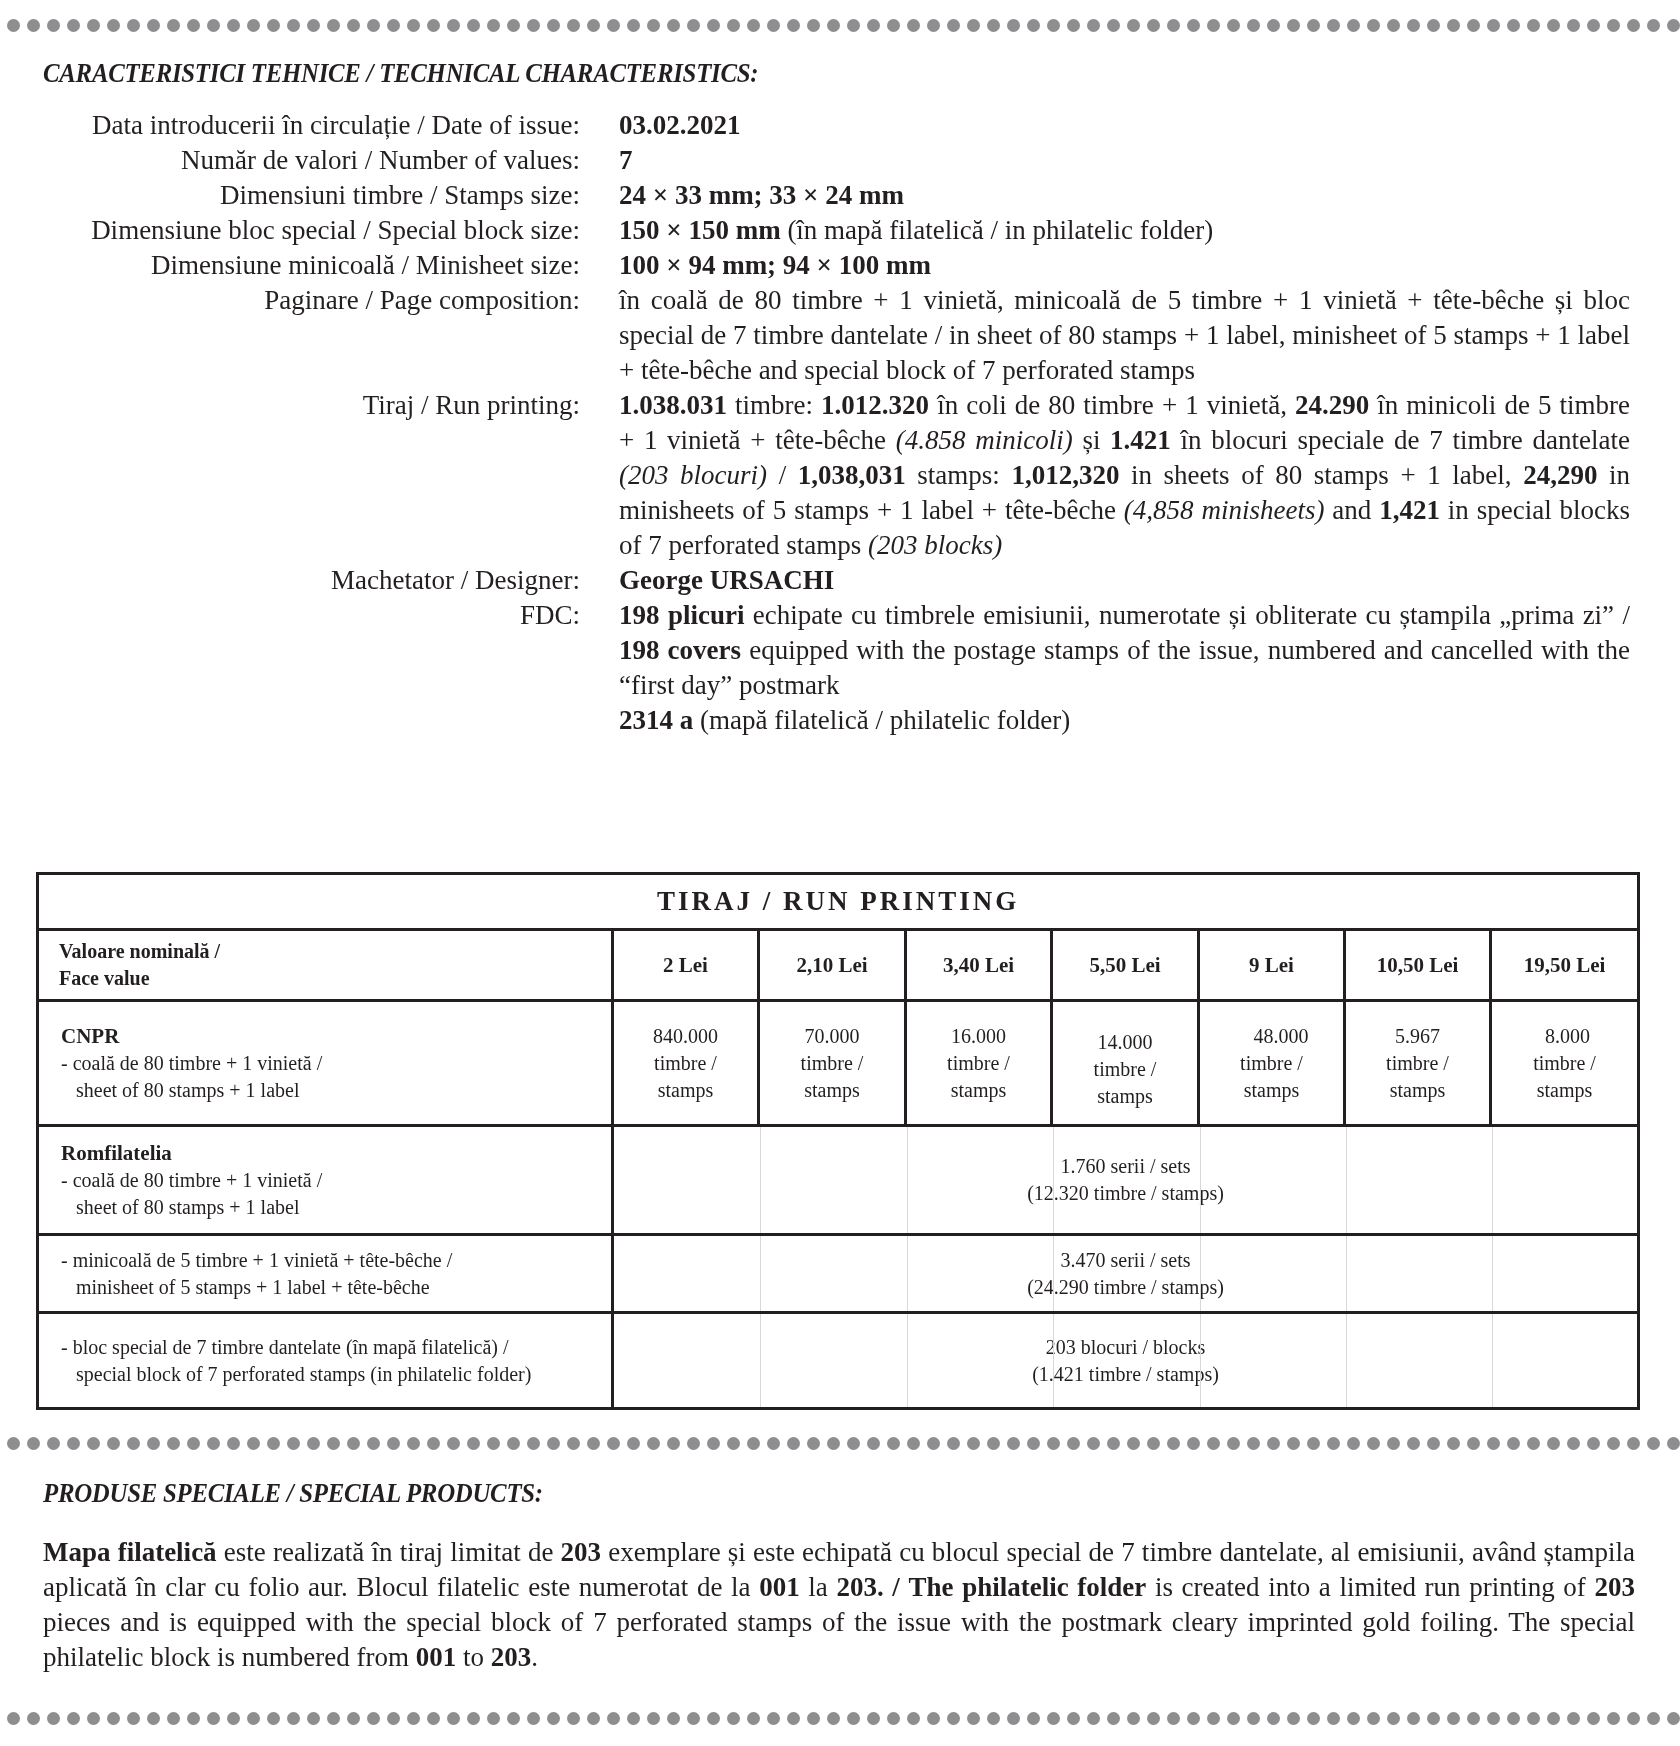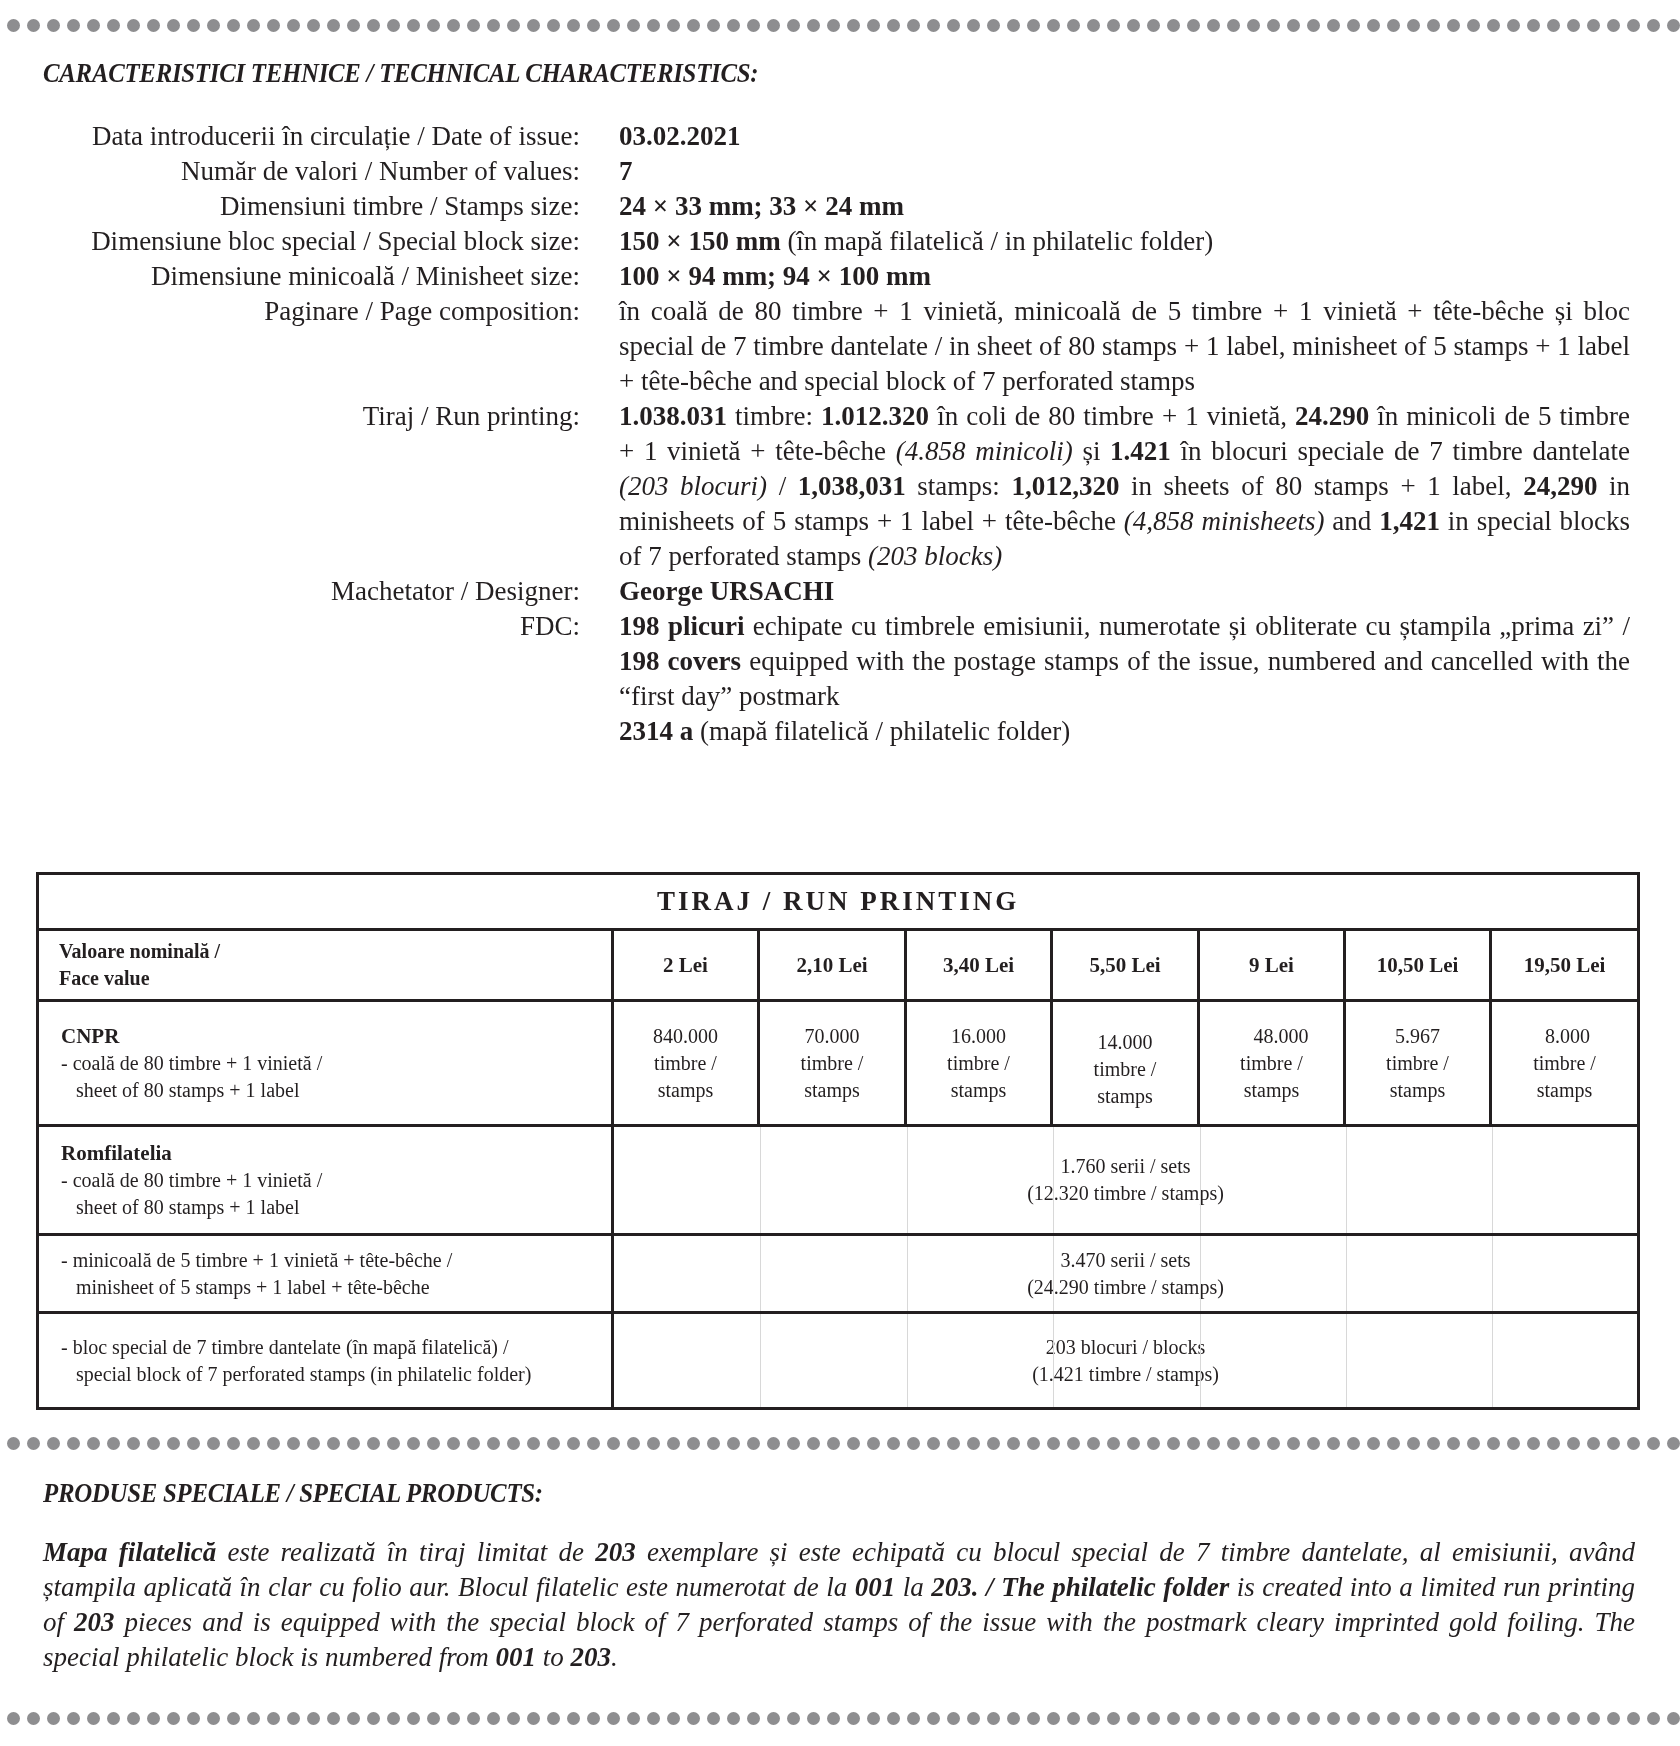--- a/index.html
+++ b/index.html
@@ -2,41 +2,41 @@
 <html><head>
 <meta charset="utf-8">
 <style>
   html, body { margin: 0; padding: 0; background: #ffffff; }
   body { width: 1680px; height: 1746px; position: relative; overflow: hidden;
          font-family: "Liberation Serif", "DejaVu Serif", serif; color: #231f20; }
   .dots { position: absolute; left: 0; width: 1680px; height: 14px; }
   .dots span { position: absolute; top: 0; width: 13px; height: 13px; border-radius: 50%; background: #8e8e90; }
   .heading { position: absolute; left: 43px; font-weight: bold; font-style: italic; font-size: 27px;
              letter-spacing: -0.3px; white-space: nowrap; transform: scaleX(0.92); transform-origin: left center; }
-  #specs { position: absolute; left: 0; top: 119px; width: 1632px; }
+  #specs { position: absolute; left: 0; top: 108px; width: 1632px; }
   .spec-row { display: flex; font-size: 27px; line-height: 35px; }
   .spec-label { width: 580px; text-align: right; flex: none; white-space: nowrap; }
   .spec-value { margin-left: 39px; width: 1011px; text-align: justify; text-align-last: left; }
   .spec-value b { font-weight: bold; }
   .spec-value i { font-style: italic; }
   #tiraj-table { position: absolute; left: 36px; top: 872px; width: 1601px; height: 535px;
                  border-collapse: collapse; table-layout: fixed; }
   #tiraj-table td, #tiraj-table th { border: 3px solid #231f20; padding: 0; vertical-align: middle; }
   .t-title { height: 53px; text-align: center; font-weight: bold; font-size: 27px; letter-spacing: 3px; }
   .t-head-row td { height: 68px; }
   .fv-label { font-weight: bold; font-size: 20px; line-height: 27px; padding-left: 20px !important; text-align: left; }
   .fv { text-align: center; font-weight: bold; font-size: 21px; }
   .row-label { font-size: 20px; line-height: 27px; padding-left: 22px !important; text-align: left; }
   .row-label .org { font-weight: bold; font-size: 21px; }
   .row-label .ln { display: block; }
   .row-label .ln.indent { padding-left: 15px; }
   .cell { text-align: center; font-size: 20px; line-height: 27px; }
   .merged { text-align: center; font-size: 20px; line-height: 27px; position: relative; }
   .merged .grid-ghost { position: absolute; top: 0; bottom: 0; width: 1px; background: #d8d8d8; }
-  #products-para { position: absolute; left: 43px; top: 1535px; width: 1592px; font-style: italic;
+  #products-para { position: absolute; left: 43px; top: 1535px; width: 1592px; 
                    font-size: 27px; line-height: 35px; text-align: justify; }
   #products-para b { font-weight: bold; }
 </style>
 </head>
 <body>
 
 <div class="dots" style="top:19px">
     <span style="left: 7px; background: rgb(142, 142, 144);"></span>
     <span style="left: 27px; background: rgb(142, 142, 144);"></span>
     <span style="left: 47px; background: rgb(142, 142, 144);"></span>

